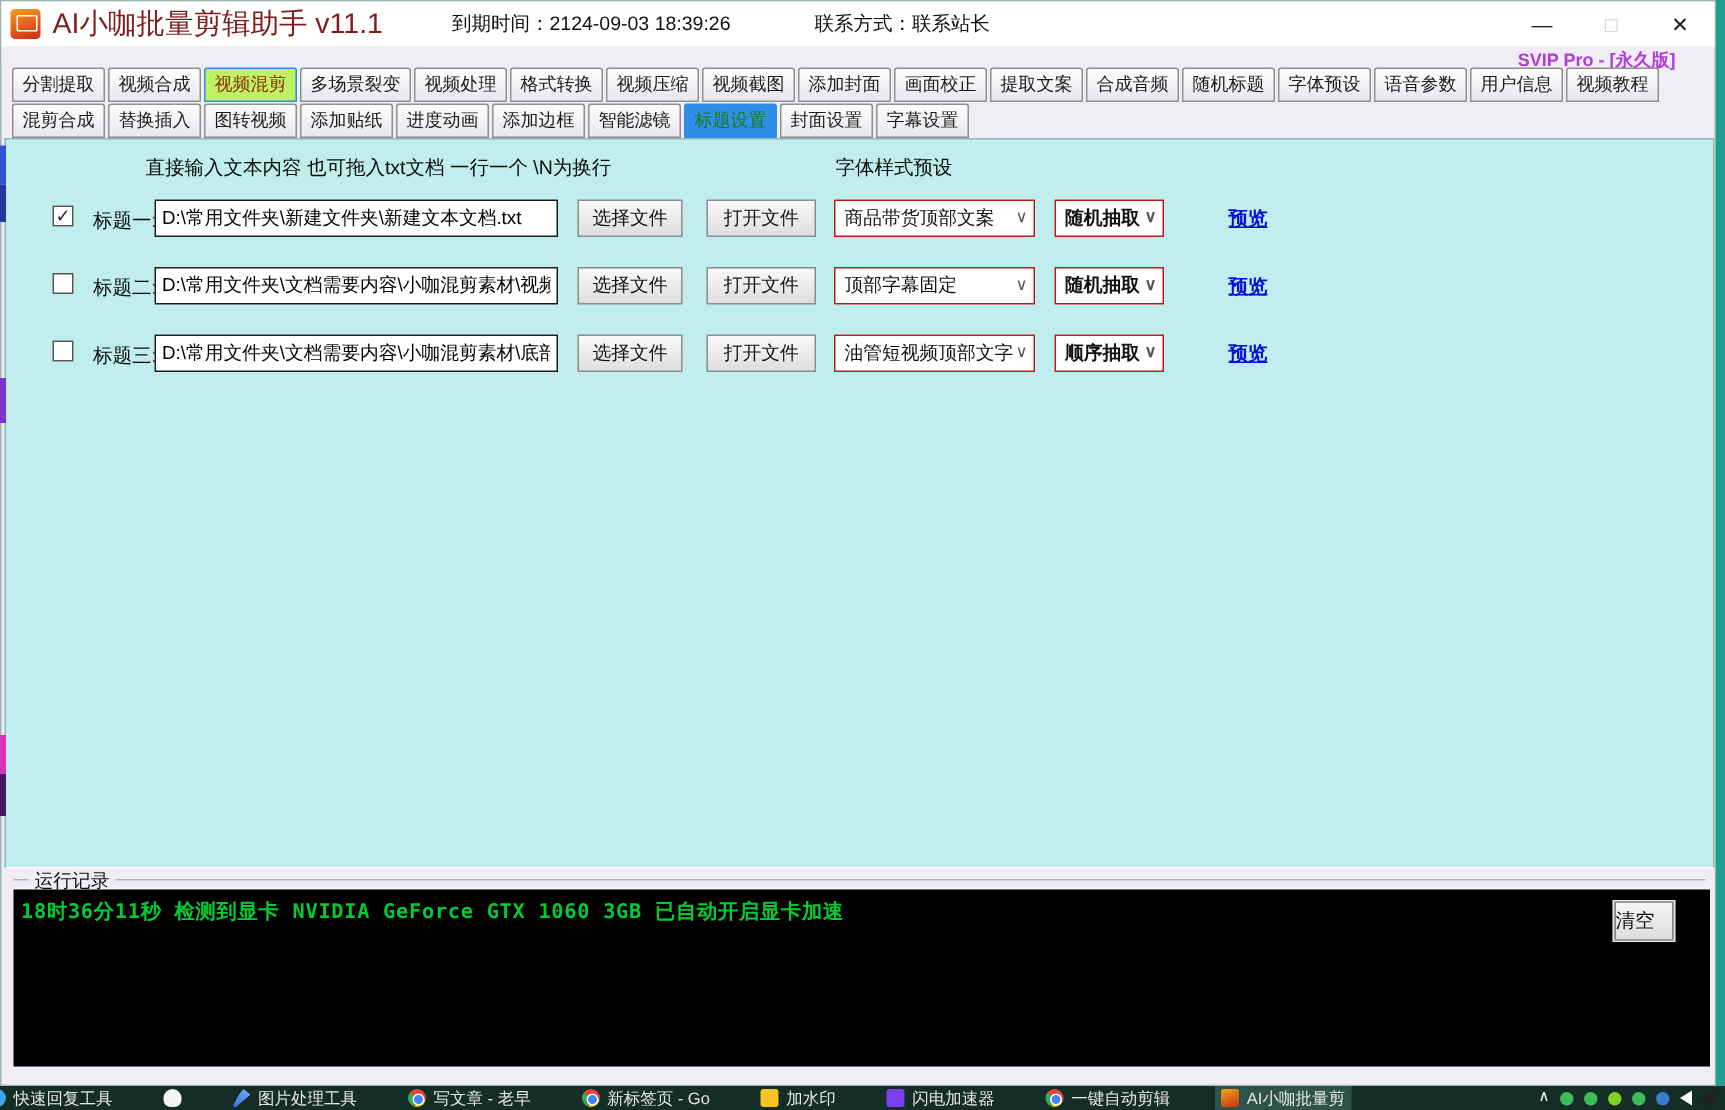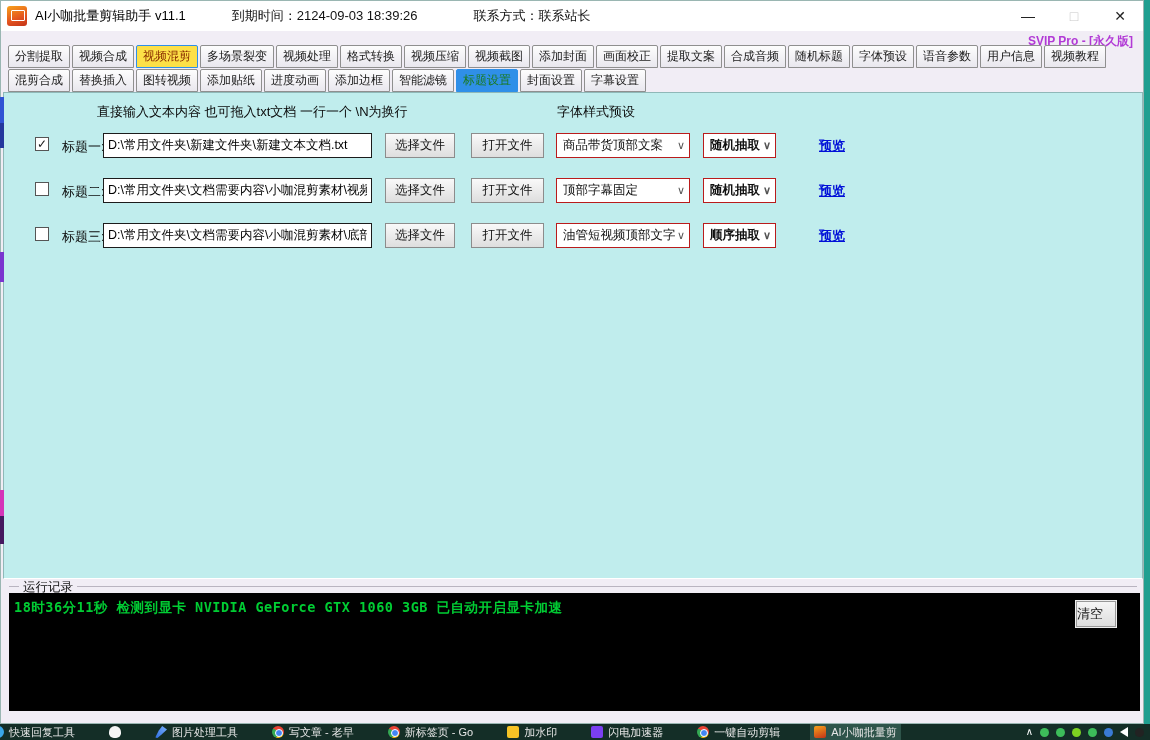--- a/index.html
+++ b/index.html
@@ -11,29 +11,29 @@
             background:#f1edf5; border:1px solid #9ab6b2; }
 
   
   .titlebar { position:absolute; left:0; top:0; right:0; height:30px; background:#ffffff;
               display:flex; align-items:center; }
   .app-icon { width:20px; height:20px; margin:0 8px 0 6px; border-radius:3px;
               background:linear-gradient(160deg,#f7a21b 0%,#e4541f 60%,#c23318 100%);
               position:relative; flex:0 0 auto; }
   .app-icon::after { content:""; position:absolute; left:4px; top:4px; width:12px; height:9px;
               border:1.5px solid #fff; border-radius:1px; }
-  .t-title { font-size:13px; color:#000000; margin-right:46px; }
+  .t-title { font-size:19px; color:#7f1d1d; margin-right:46px; }
   .t-info  { font-size:13px; color:#111; margin-right:56px; }
   .win-controls { margin-left:auto; display:flex; height:30px; }
   .wc { width:46px; height:30px; display:flex; align-items:center; justify-content:center;
         font-size:14px; color:#222; cursor:default; }
   .wc.max { color:#c9c9c9; }
 
   
-  .svipbar { position:absolute; left:0; top:30px; right:0; height:13px; background:#f1edf5;
+  .svipbar { position:absolute; left:0; top:30px; right:16px; height:13px; background:#f1edf5;
              text-align:right; }
   .svipbar span { font-size:12px; line-height:13px; padding-right:10px; font-weight:bold; }
 
   
   .tabrow { position:absolute; left:0; right:0; display:flex; align-items:flex-end;
             padding-left:7px; gap:2px; }
   #tabrow1 { top:44px; height:23px; }
   #tabrow2 { top:68px; height:23px; }
   .tab { font-size:12px; line-height:12px; padding:4px 6px 5px 6px; color:#1a1a1a;
          background:linear-gradient(#fdfdfd,#e9e7ee); border:1px solid #8f8f8f;
@@ -131,21 +131,21 @@
     </div>
   </div>
 
   <div class="svipbar">
     <span style="color: rgb(178, 58, 214);">SVIP Pro - [永久版]</span>
   </div>
 
   <div class="tabrow" id="tabrow1">
       <span class="tab">分割提取</span>
       <span class="tab">视频合成</span>
-      <span class="tab sel" style="color: rgb(139, 46, 0); background: #fde047;">视频混剪</span>
+      <span class="tab sel" style="color: rgb(139, 46, 0); background: #bef264;">视频混剪</span>
       <span class="tab">多场景裂变</span>
       <span class="tab">视频处理</span>
       <span class="tab">格式转换</span>
       <span class="tab">视频压缩</span>
       <span class="tab">视频截图</span>
       <span class="tab">添加封面</span>
       <span class="tab">画面校正</span>
       <span class="tab">提取文案</span>
       <span class="tab">合成音频</span>
       <span class="tab">随机标题</span>

